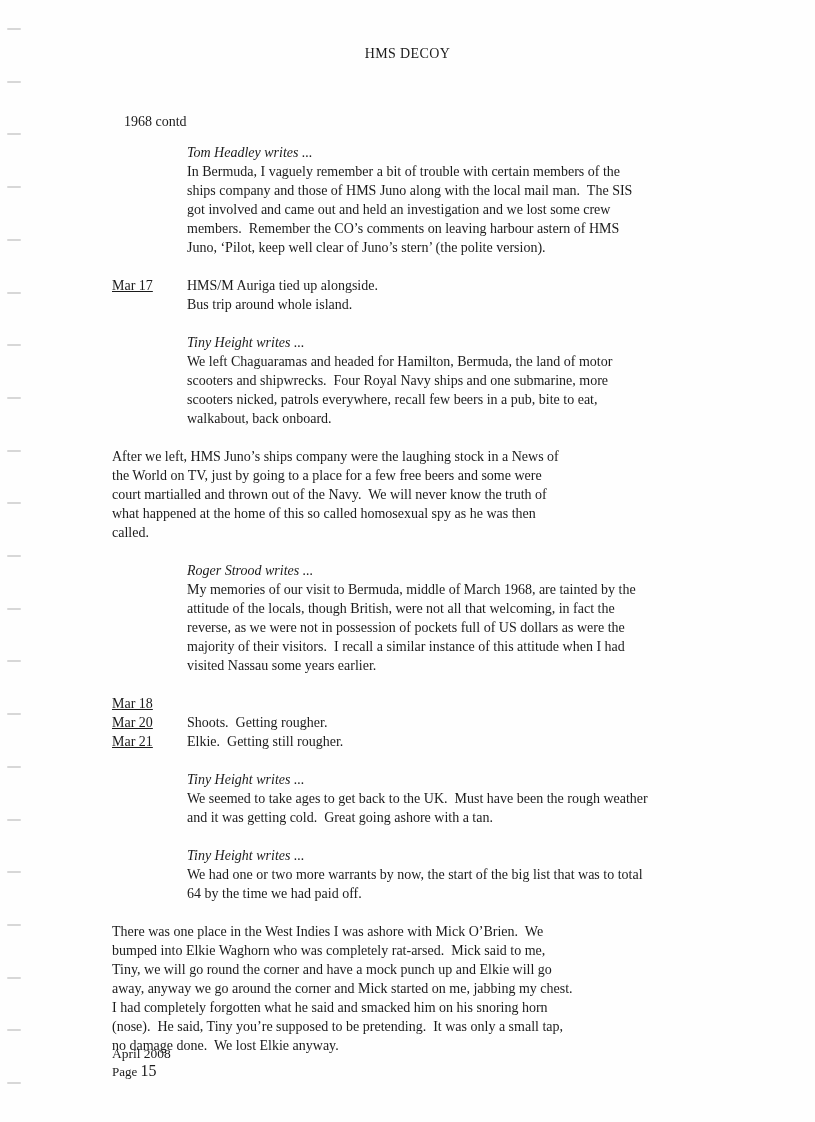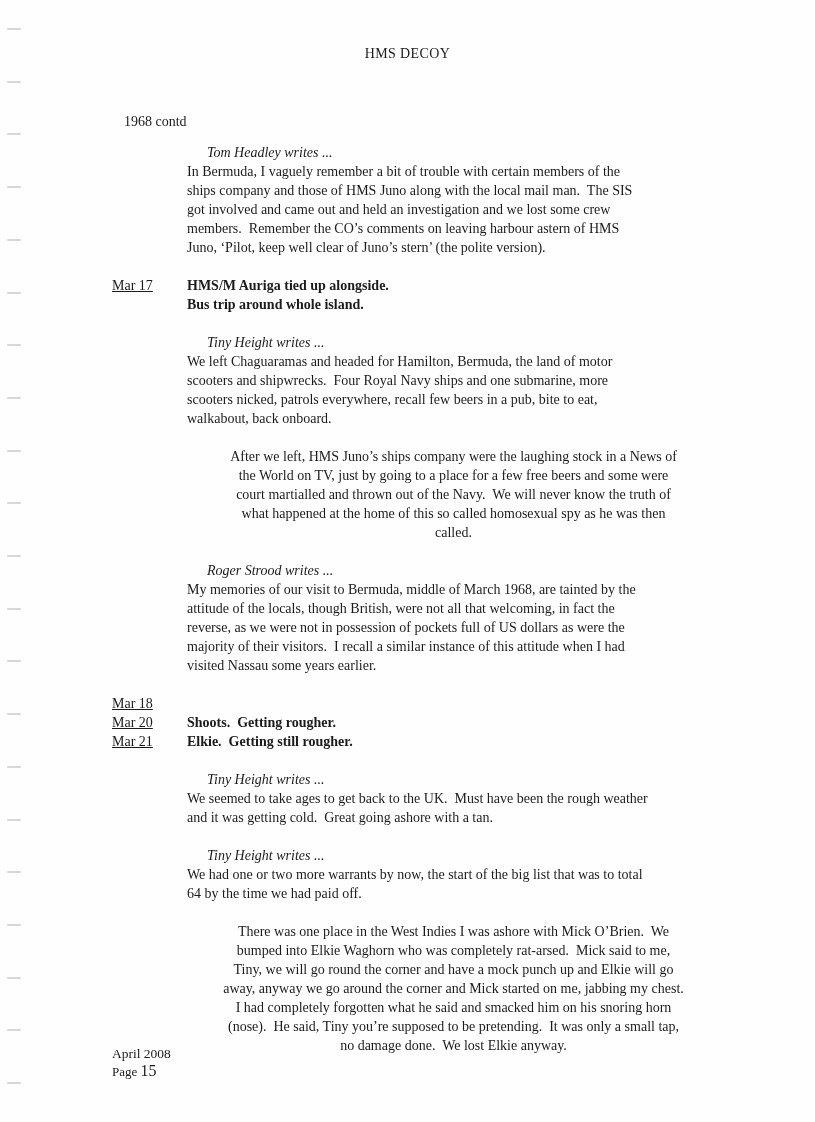--- a/index.html
+++ b/index.html
@@ -32,43 +32,39 @@
     margin: 12px;
   }
   .quote-block {
     margin-left: 75px;
   }
   .quote-block.gap, .plain-para.gap, .entry-block.gap, .entries-group.gap {
     margin-top: 19px;
   }
   .attribution {
     font-style: italic;
-    margin-left: 20px;
   }
   .para-text {
     white-space: pre-wrap;
   }
   .plain-para {
-    margin-left: 75px;
     white-space: pre-wrap;
-    text-align: center;
   }
   .entry-row {
     display: flex;
     align-items: flex-start;
   }
   .entry-date {
     flex: none;
     width: 75px;
     text-decoration: underline;
   }
   .entry-text {
     white-space: pre-wrap;
     flex: 1;
-    font-weight: bold;
   }
   .footer {
     position: absolute;
     top: 1046px;
     left: 112px;
     right: 103px;
     display: flex;
     justify-content: space-between;
     align-items: baseline;
     font-size: 13.5px;

